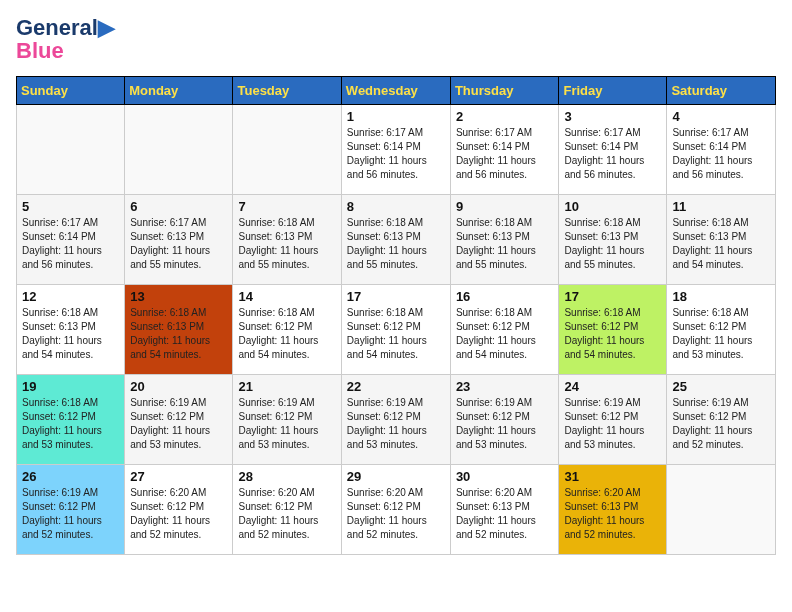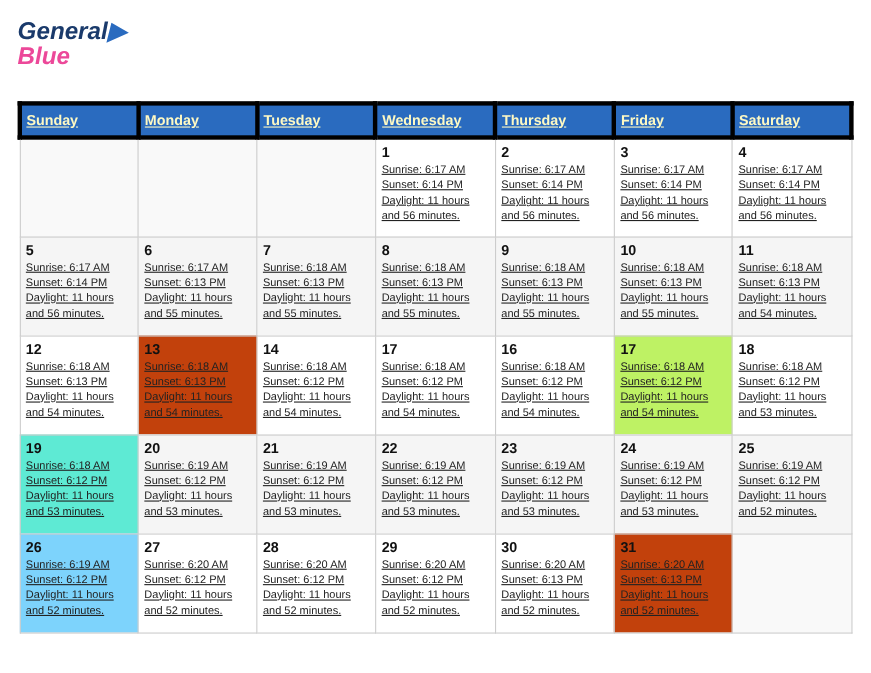--- a/index.html
+++ b/index.html
@@ -7,22 +7,21 @@
       font-family: Arial, sans-serif;
       background: #fff;
       width: 792px;
       min-height: 612px;
       padding: 16px;
     }
     .header {
       display: flex;
       justify-content: space-between;
       align-items: flex-start;
-      margin-bottom: 28px;
-      font-style: italic;
+      margin-bottom: 12px;
     }
     .logo {
       display: flex;
       flex-direction: column;
       align-items: flex-start;
     }
     .logo-text {
       font-size: 22px;
       font-weight: bold;
       color: #1a3a6b;
@@ -40,27 +39,26 @@
       font-size: 15px;
       color: #333;
     }
     .calendar {
       width: 100%;
       border-collapse: collapse;
       border: 1px solid #ccc;
     }
     .calendar th {
       background-color: #2a6bbf;
-      color: #fef9c3;
+      color: #fde047;
       font-size: 13px;
       font-weight: bold;
       padding: 6px 4px;
       text-align: left;
-      border: 4px solid #000000;
-      text-decoration: underline;
+      border: 1px solid #000000;
     }
     .calendar td {
       vertical-align: top;
       border: 1px solid #ccc;
       padding: 4px 5px;
       width: 110px;
       height: 90px;
       background: #fff;
     }
     .calendar tr:nth-child(even) td {
@@ -73,21 +71,20 @@
       font-size: 13px;
       font-weight: bold;
       color: #111;
       display: block;
       margin-bottom: 2px;
     }
     .day-info {
       font-size: 10px;
       color: #222;
       line-height: 1.4;
-      text-decoration: underline;
     }
     .empty-cell {
       background: #f9f9f9 !important;
     }
   </style>
 </head>
 <body>
 
 <div class="header">
   <div class="logo">
@@ -244,20 +241,20 @@
           <div class="day-info">Sunrise: 6:20 AM<br>Sunset: 6:12 PM<br>Daylight: 11 hours and 52 minutes.</div>
         </td>
         <td style="background: rgb(255, 255, 255);">
           <span class="day-num">29</span>
           <div class="day-info">Sunrise: 6:20 AM<br>Sunset: 6:12 PM<br>Daylight: 11 hours and 52 minutes.</div>
         </td>
         <td style="background: rgb(255, 255, 255);">
           <span class="day-num">30</span>
           <div class="day-info">Sunrise: 6:20 AM<br>Sunset: 6:13 PM<br>Daylight: 11 hours and 52 minutes.</div>
         </td>
-        <td style="background: #c2410c; margin-left: 42px;">
+        <td style="background: #eab308; margin-left: 42px;">
           <span class="day-num">31</span>
           <div class="day-info">Sunrise: 6:20 AM<br>Sunset: 6:13 PM<br>Daylight: 11 hours and 52 minutes.</div>
         </td>
         <td class="empty-cell" style="background: rgb(249, 249, 249);"></td>
       </tr>
     </tbody>
 </table>
 
 </body></html>

